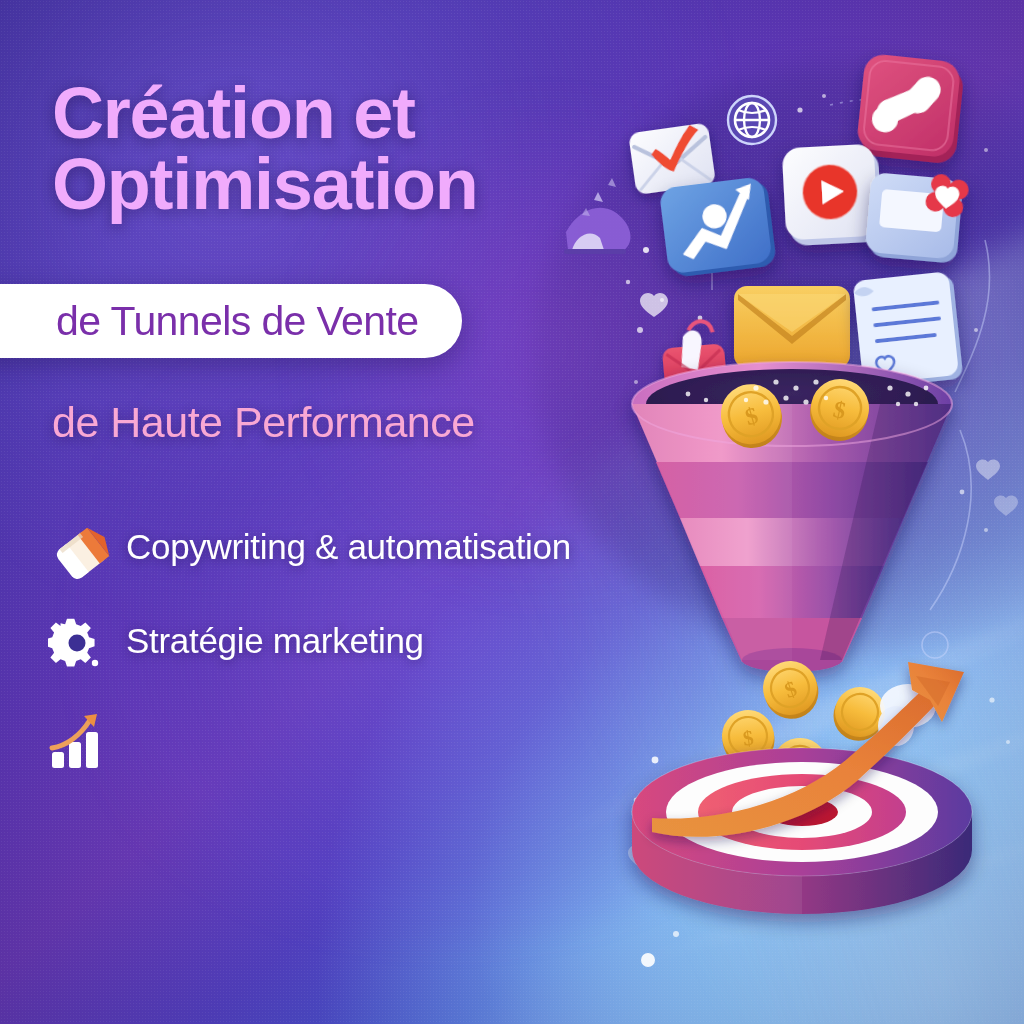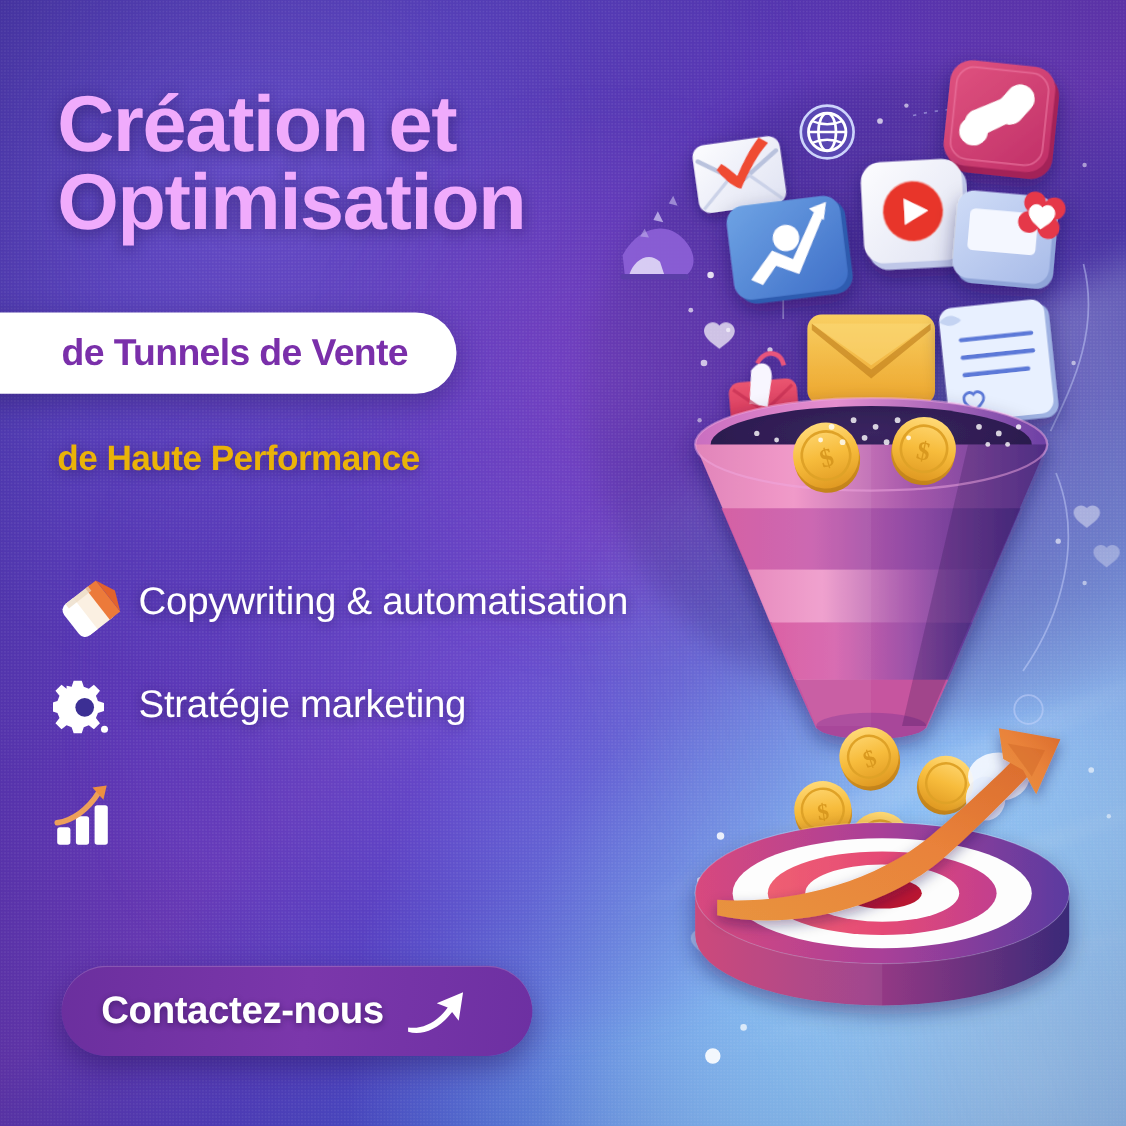--- a/index.html
+++ b/index.html
@@ -49,24 +49,24 @@
   
   .headline{position:absolute;left:52px;top:78px;width:580px;
     color:#f0abfc;font-size:72px;line-height:.99;font-weight:700;
     letter-spacing:-1.2px;text-shadow:0 3px 14px rgba(24,10,60,.42);}
   .headline .ln{display:block;}
 
   .pill{position:absolute;left:-40px;top:284px;height:74px;
     padding:0 44px 0 96px;display:flex;align-items:center;
     background:#fff;border-radius:0 40px 40px 0;
     box-shadow:0 8px 26px rgba(20,8,58,.30);}
-  .pill-text{color:#7a2faa;font-size:34px;font-weight:700;letter-spacing:-.6px;white-space:nowrap;}
+  .pill-text{color:#7a2faa;font-size:41px;font-weight:400;letter-spacing:-.6px;white-space:nowrap;}
 
   .subline{position:absolute;left:52px;top:398px;
-    color:#eab308;font-size:32px;font-weight:700;letter-spacing:-.5px;
+    color:#f9a8d4;font-size:43px;font-weight:400;letter-spacing:-.5px;
     text-shadow:0 3px 12px rgba(24,10,60,.40);white-space:nowrap;}
 
   
   .bullets{position:absolute;left:48px;top:524px;width:680px;}
   .bullet{display:flex;align-items:flex-start;margin-bottom:36px;}
   .b-ico{width:62px;height:58px;flex:0 0 62px;position:relative;margin-right:16px;}
   .b-txt{color:#fff;font-size:35px;line-height:1.22;font-weight:400;
     letter-spacing:-.3px;text-shadow:0 2px 10px rgba(24,10,60,.42);padding-top:2px;}
 
   
@@ -510,22 +510,14 @@
           <rect x="21" y="30" width="12" height="26" rx="2.5" fill="#ffffff"></rect>
           <rect x="38" y="20" width="12" height="36" rx="2.5" fill="#ffffff"></rect>
           <path d="M4 36 C 18 34, 32 24, 42 8" fill="none" stroke="#edA05a" stroke-width="5" stroke-linecap="round"></path>
           <path d="M36 4 l13 -2 l-3 13 z" fill="#ec8f42"></path>
         </svg>
       </span>
     </div>
 
   </div>
 
-  <div class="cta">
-    <span class="cta-label">Contactez-nous</span>
-    <span class="cta-arrow">
-      <svg viewBox="0 0 58 46" width="58" height="46">
-        <path d="M4 38 C 16 40, 30 34, 40 20 L 30 16 L 54 6 L 50 32 L 44 24 C 32 40, 16 46, 4 42 Z" fill="#ffffff"></path>
-      </svg>
-    </span>
-  </div>
 
 </div>
 
 </body></html>

